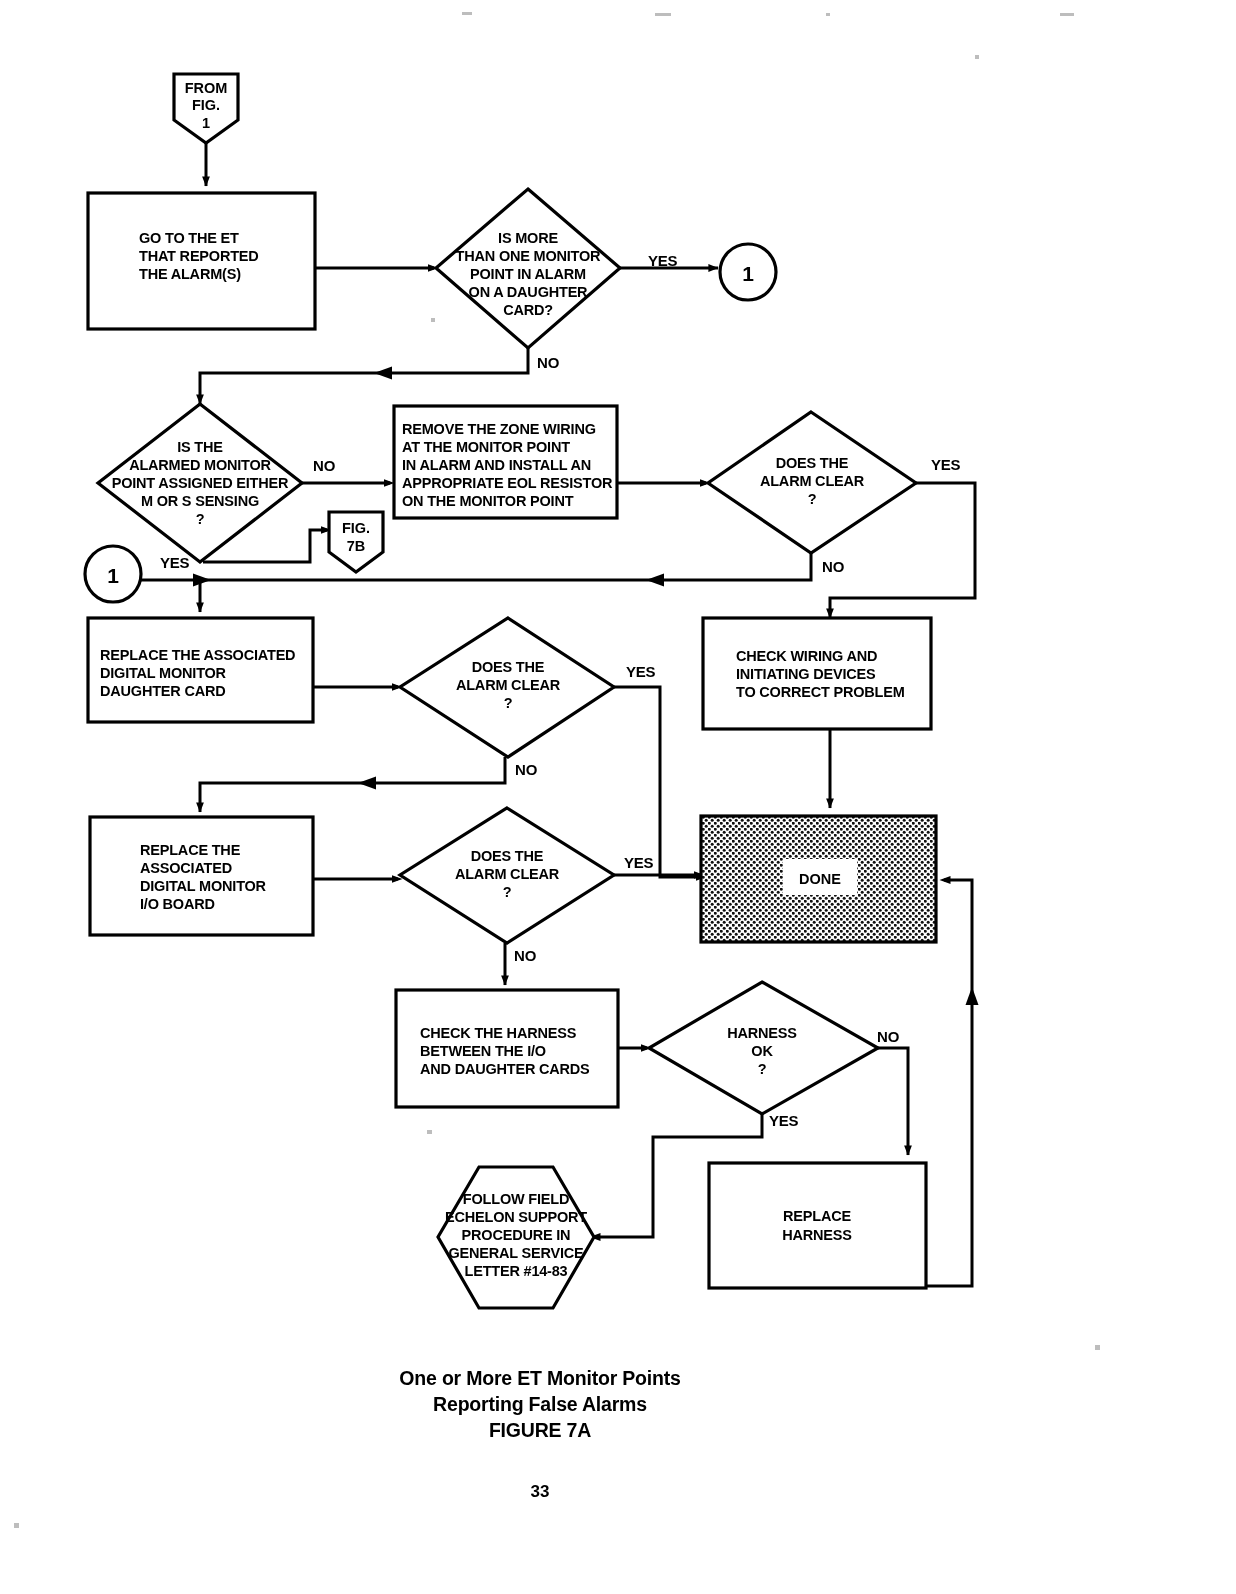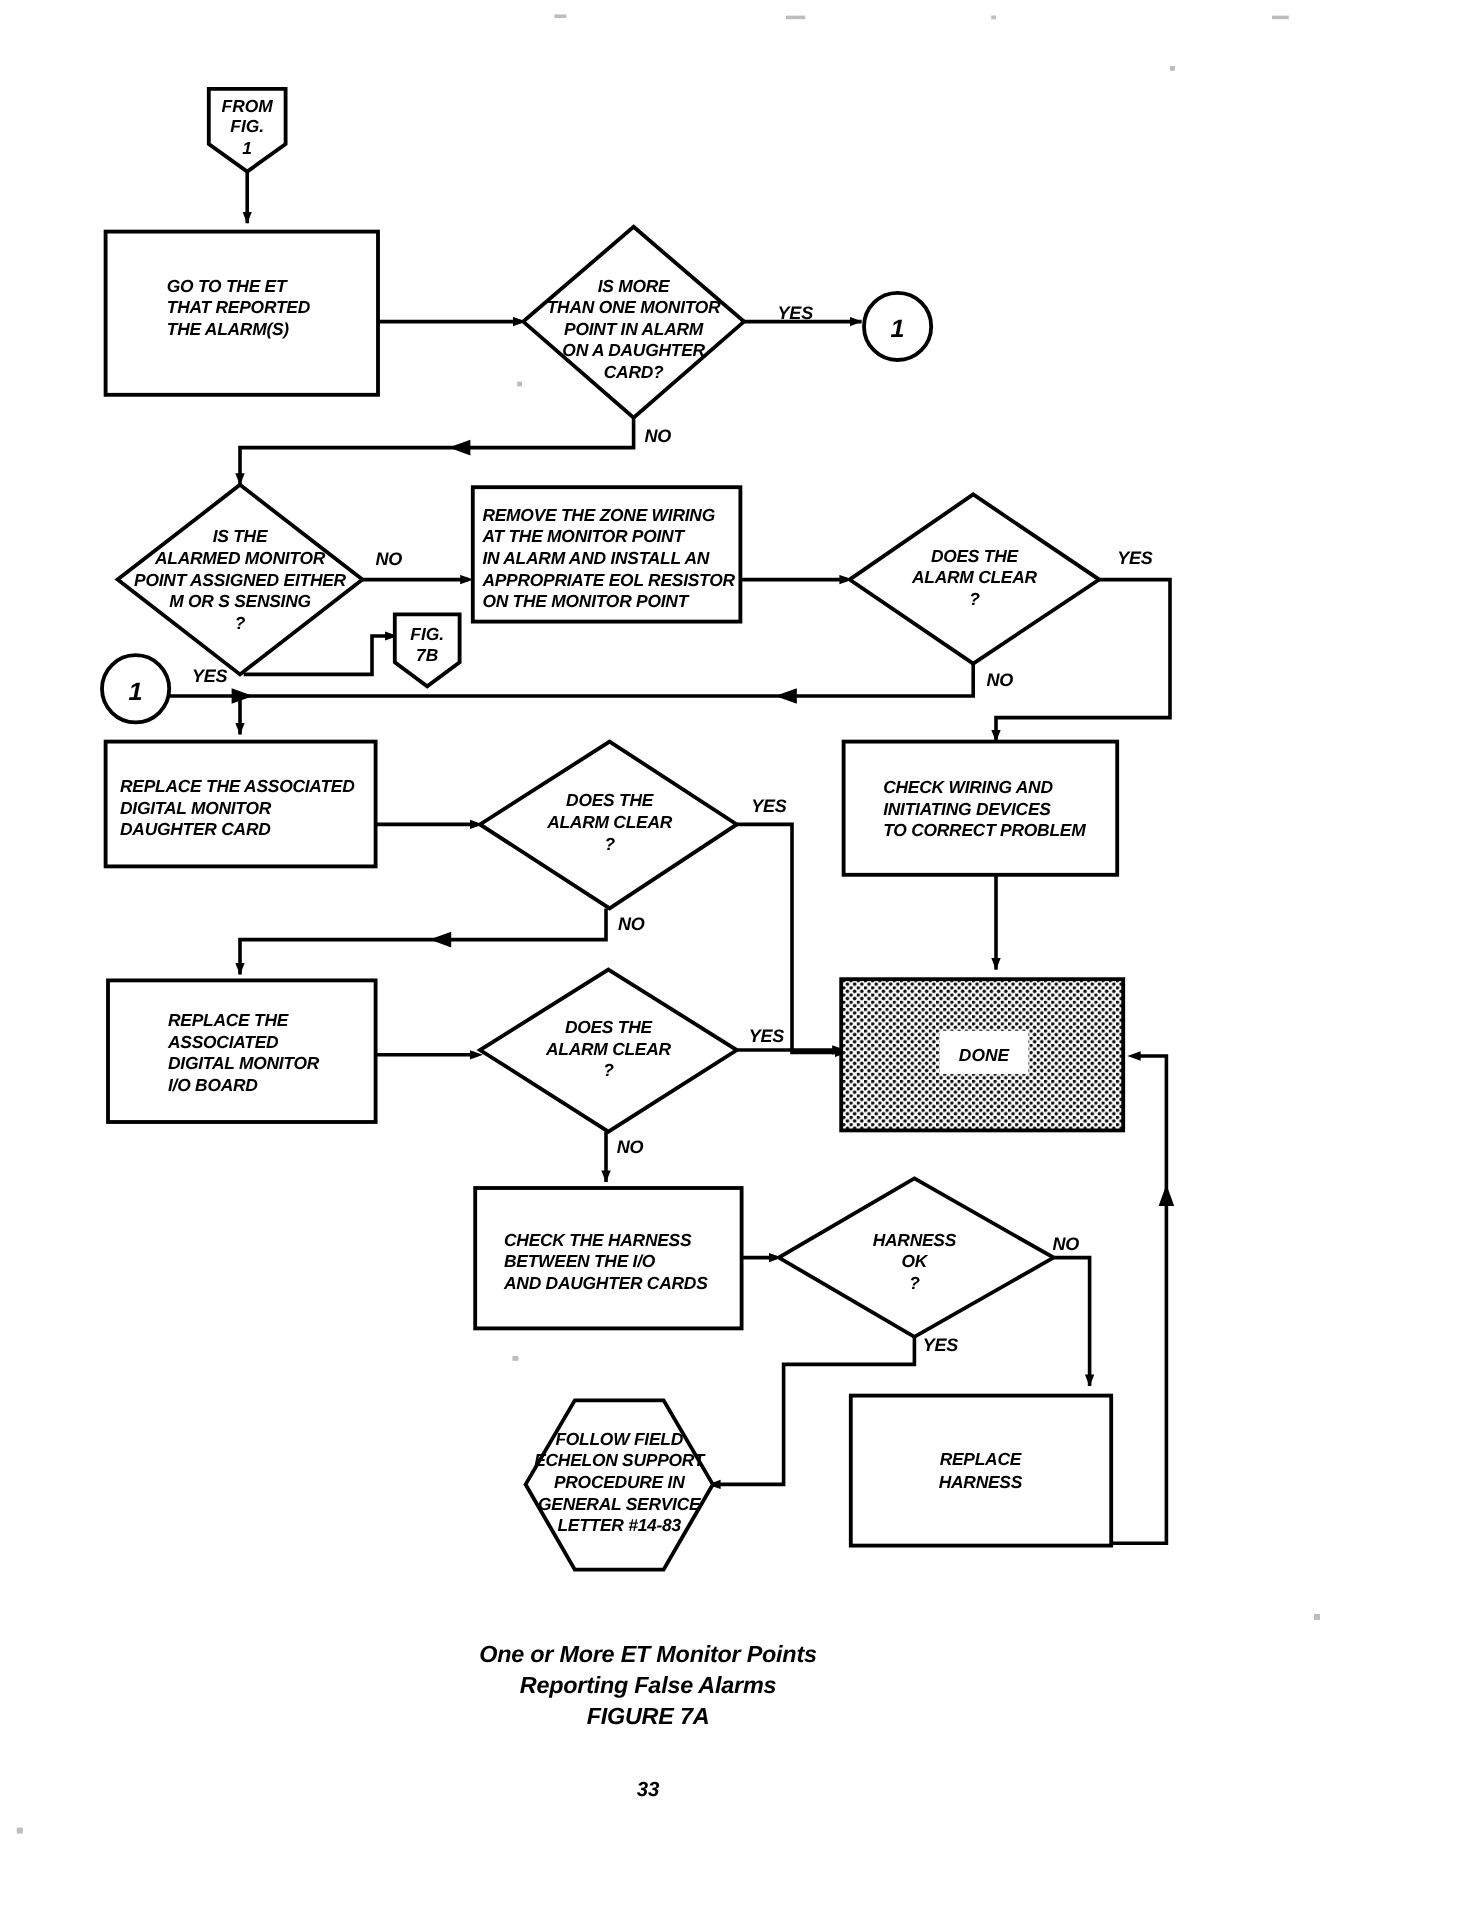--- a/index.html
+++ b/index.html
@@ -7,21 +7,20 @@
     padding: 0;
     background: #ffffff;
   }
   #page {
     position: relative;
     width: 1236px;
     height: 1594px;
     background: #ffffff;
     font-family: "Liberation Sans", sans-serif;
     overflow: hidden;
-    font-style: italic;
   }
   svg.flow {
     position: absolute;
     left: 0;
     top: 0;
     width: 1236px;
     height: 1594px;
   }
   .shape-stroke {
     fill: #ffffff;

